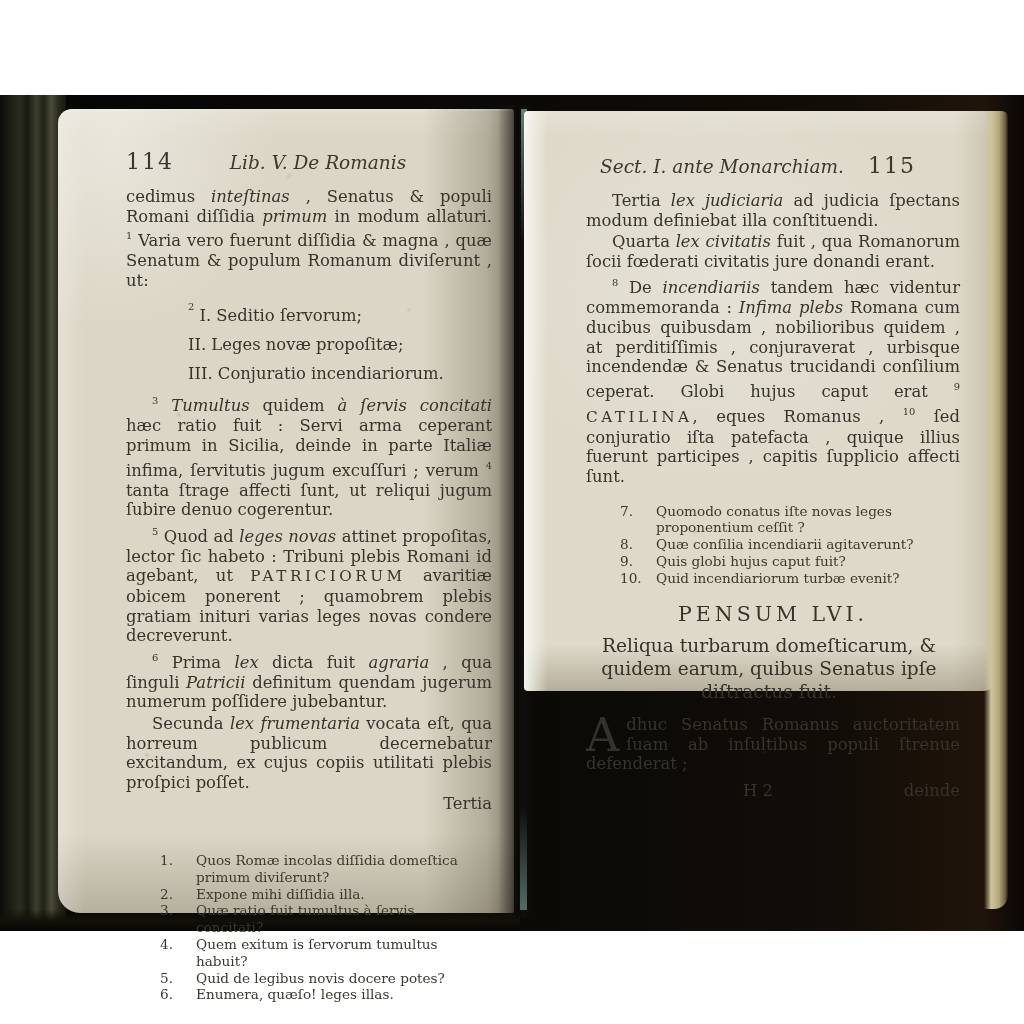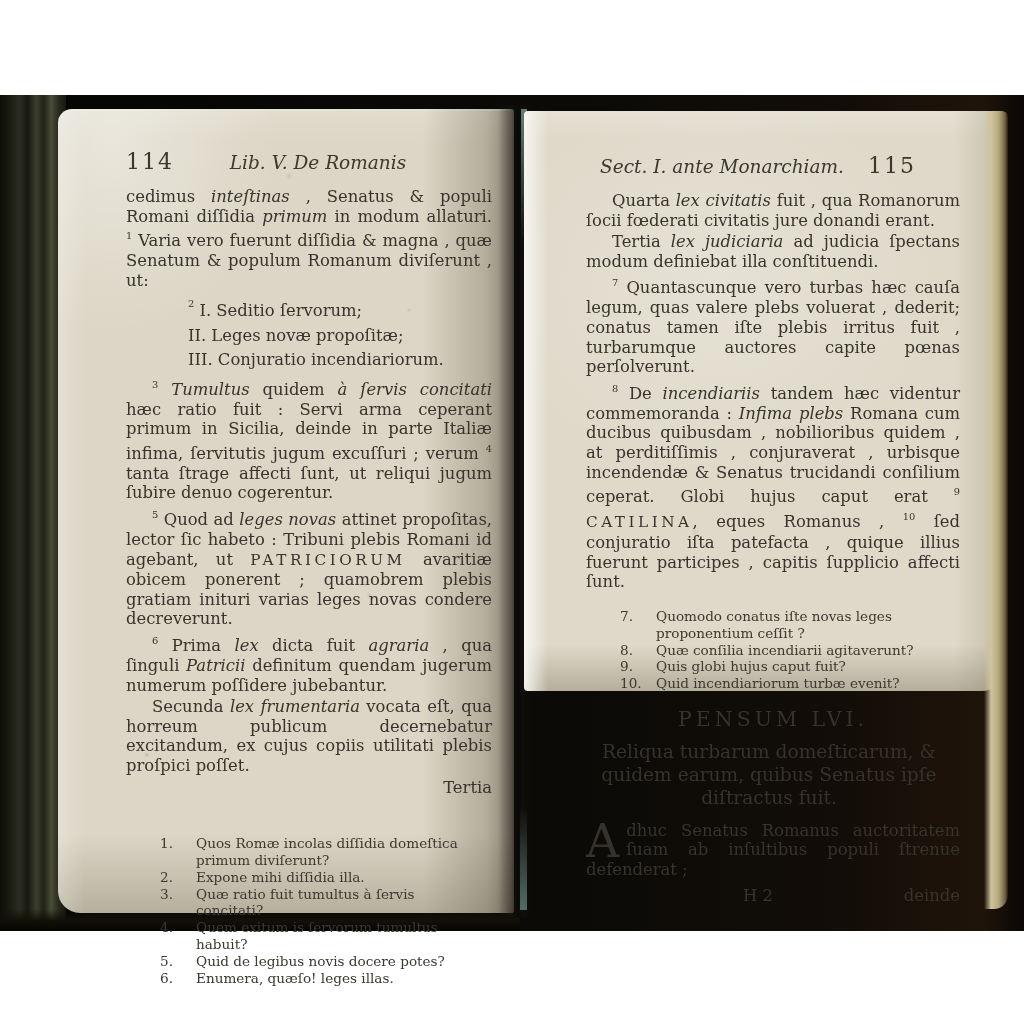--- a/index.html
+++ b/index.html
@@ -57,21 +57,21 @@
   .pg-header{display:flex;align-items:baseline;margin-bottom:13px;}
   .page-num{font-size:22px;letter-spacing:2px;color:#3a382f;}
   .running-title{font-style:italic;font-size:18.5px;color:#3a382f;}
   .page-left .running-title{flex:1;text-align:center;padding-right:30px;}
   .page-right .running-title{flex:1;text-align:center;padding-right:10px;}
   .page-right .page-num{padding-right:44px;}
   .body-col{font-size:16.4px;line-height:19.6px;text-align:justify;color:#36342c;}
   .para{margin:1px 0 2px 0;}
   .para.ind{text-indent:26px;}
   .list-block{margin:2px 0 3px 62px;text-align:left;}
-  .list-line{line-height:24px;}
+  .list-line{line-height:29px;}
   .catchword-row{text-align:right;line-height:19.6px;margin-top:0;}
   .questions{margin-top:38px;font-size:13.6px;line-height:16.8px;color:#3b392f;}
   .page-right .questions{margin-top:16px;}
   .q-row{display:flex;align-items:flex-start;padding-left:34px;}
   .q-num{flex:0 0 36px;text-align:left;}
   .q-text{flex:1;padding-right:14px;text-align:left;}
   .st-i{font-style:italic;}
   .st-s{font-size:60%;vertical-align:38%;letter-spacing:0;}
   .st-c{letter-spacing:3.5px;font-size:93%;}
   .pensum-heading{text-align:center;font-size:20.5px;letter-spacing:4px;margin-top:18px;color:#35332b;}
@@ -145,23 +145,22 @@
     <div class="gutter-glint-top"></div>
     <div class="gutter-glint-bottom"></div>
 
     <div class="page page-right">
       <div class="pg-header">
         <span class="running-title">Sect. I. ante Monarchiam.</span>
         <span class="page-num">115</span>
       </div>
       <div class="body-col">
         <div>
+            <p class="para ind"><span>Tertia </span><span class="st-i">lex judiciaria</span><span> ad judicia ſpectans modum definiebat illa conſtituendi.</span></p>
             <p class="para ind"><span>Quarta </span><span class="st-i">lex civitatis</span><span> fuit , qua Romanorum ſocii fœderati civitatis jure donandi erant.</span></p>
-            <p class="para ind"><span>Tertia </span><span class="st-i">lex judiciaria</span><span> ad judicia ſpectans modum definiebat illa conſtituendi.</span></p>
-            <p class="para ind"><span class="st-s">7</span><span> Quantascunque vero turbas hæc cauſa legum, quas valere plebs voluerat , dederit; conatus tamen iſte plebis irritus fuit , turbarumque auctores capite pœnas perſolverunt.</span></p>
             <p class="para ind"><span class="st-s">8</span><span> De </span><span class="st-i">incendiariis</span><span> tandem hæc videntur commemoranda :  </span><span class="st-i">Infima plebs</span><span> Romana cum ducibus quibusdam , nobilioribus quidem , at perditiſſimis , conjuraverat , urbisque incendendæ &amp; Senatus trucidandi conſilium ceperat.  Globi hujus caput erat </span><span class="st-s">9</span><span> </span><span class="st-c">CATILINA</span><span>, eques Romanus , </span><span class="st-s">10</span><span> ſed conjuratio iſta patefacta , quique illius fuerunt participes , capitis ſupplicio affecti ſunt.</span></p>
           </div>
         <div class="questions">
             <div class="q-row">
               <span class="q-num">7.</span>
               <span class="q-text">Quomodo conatus iſte novas leges proponentium ceſſit ?</span>
             </div>
             <div class="q-row">
               <span class="q-num">8.</span>
               <span class="q-text">Quæ conſilia incendiarii agitaverunt?</span>

